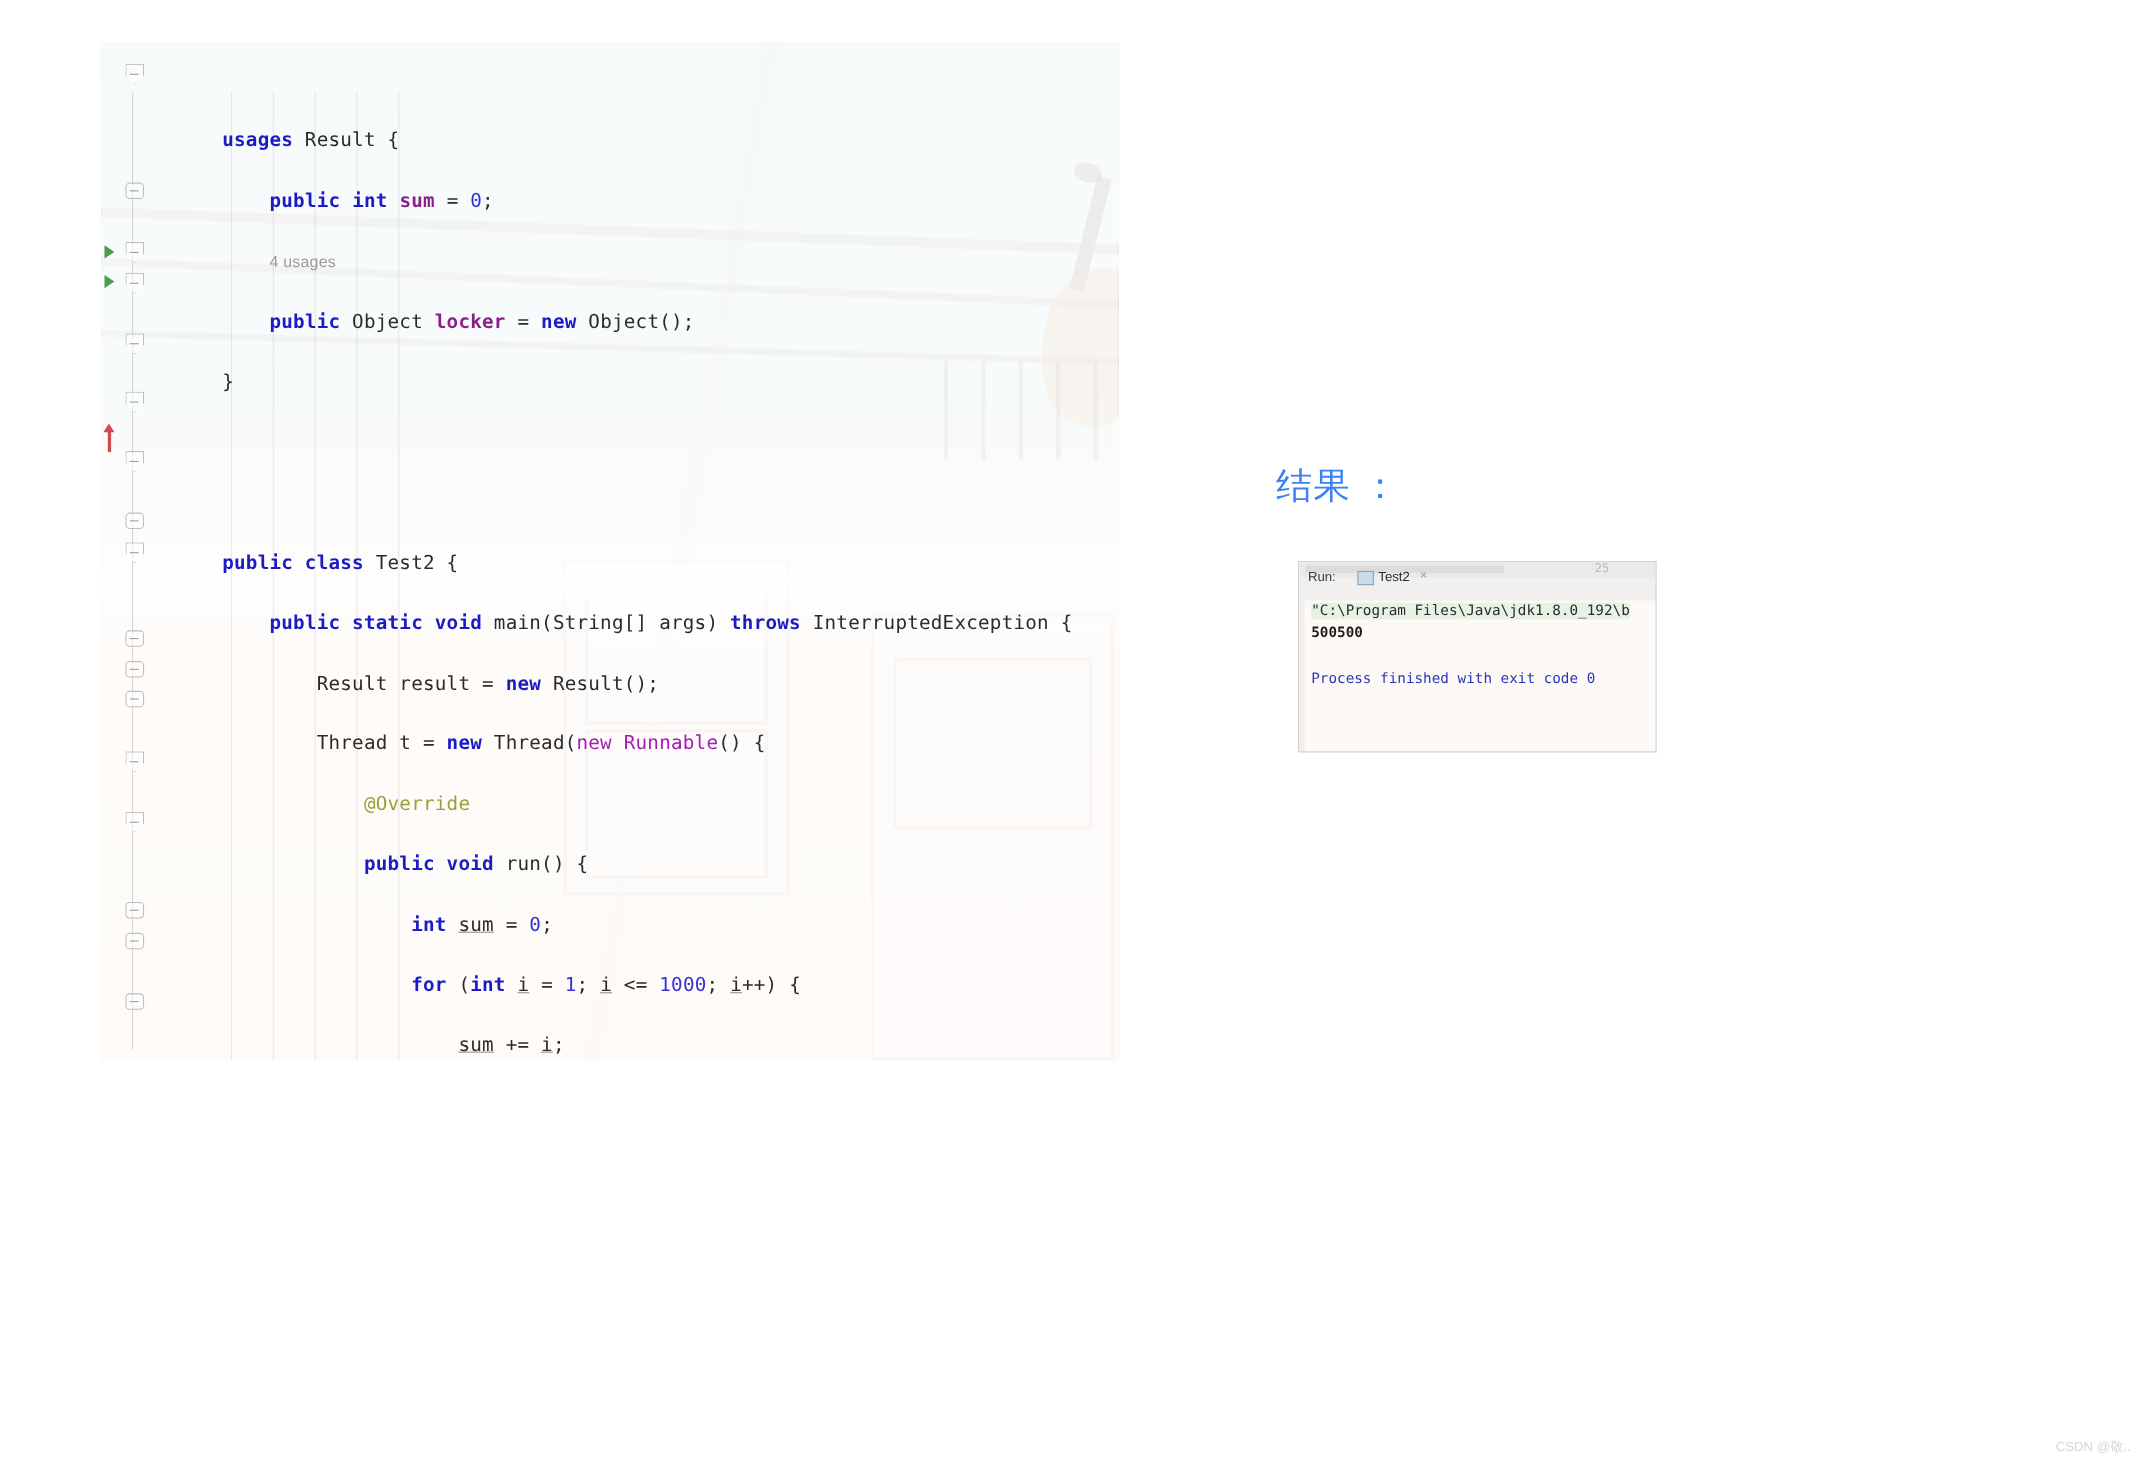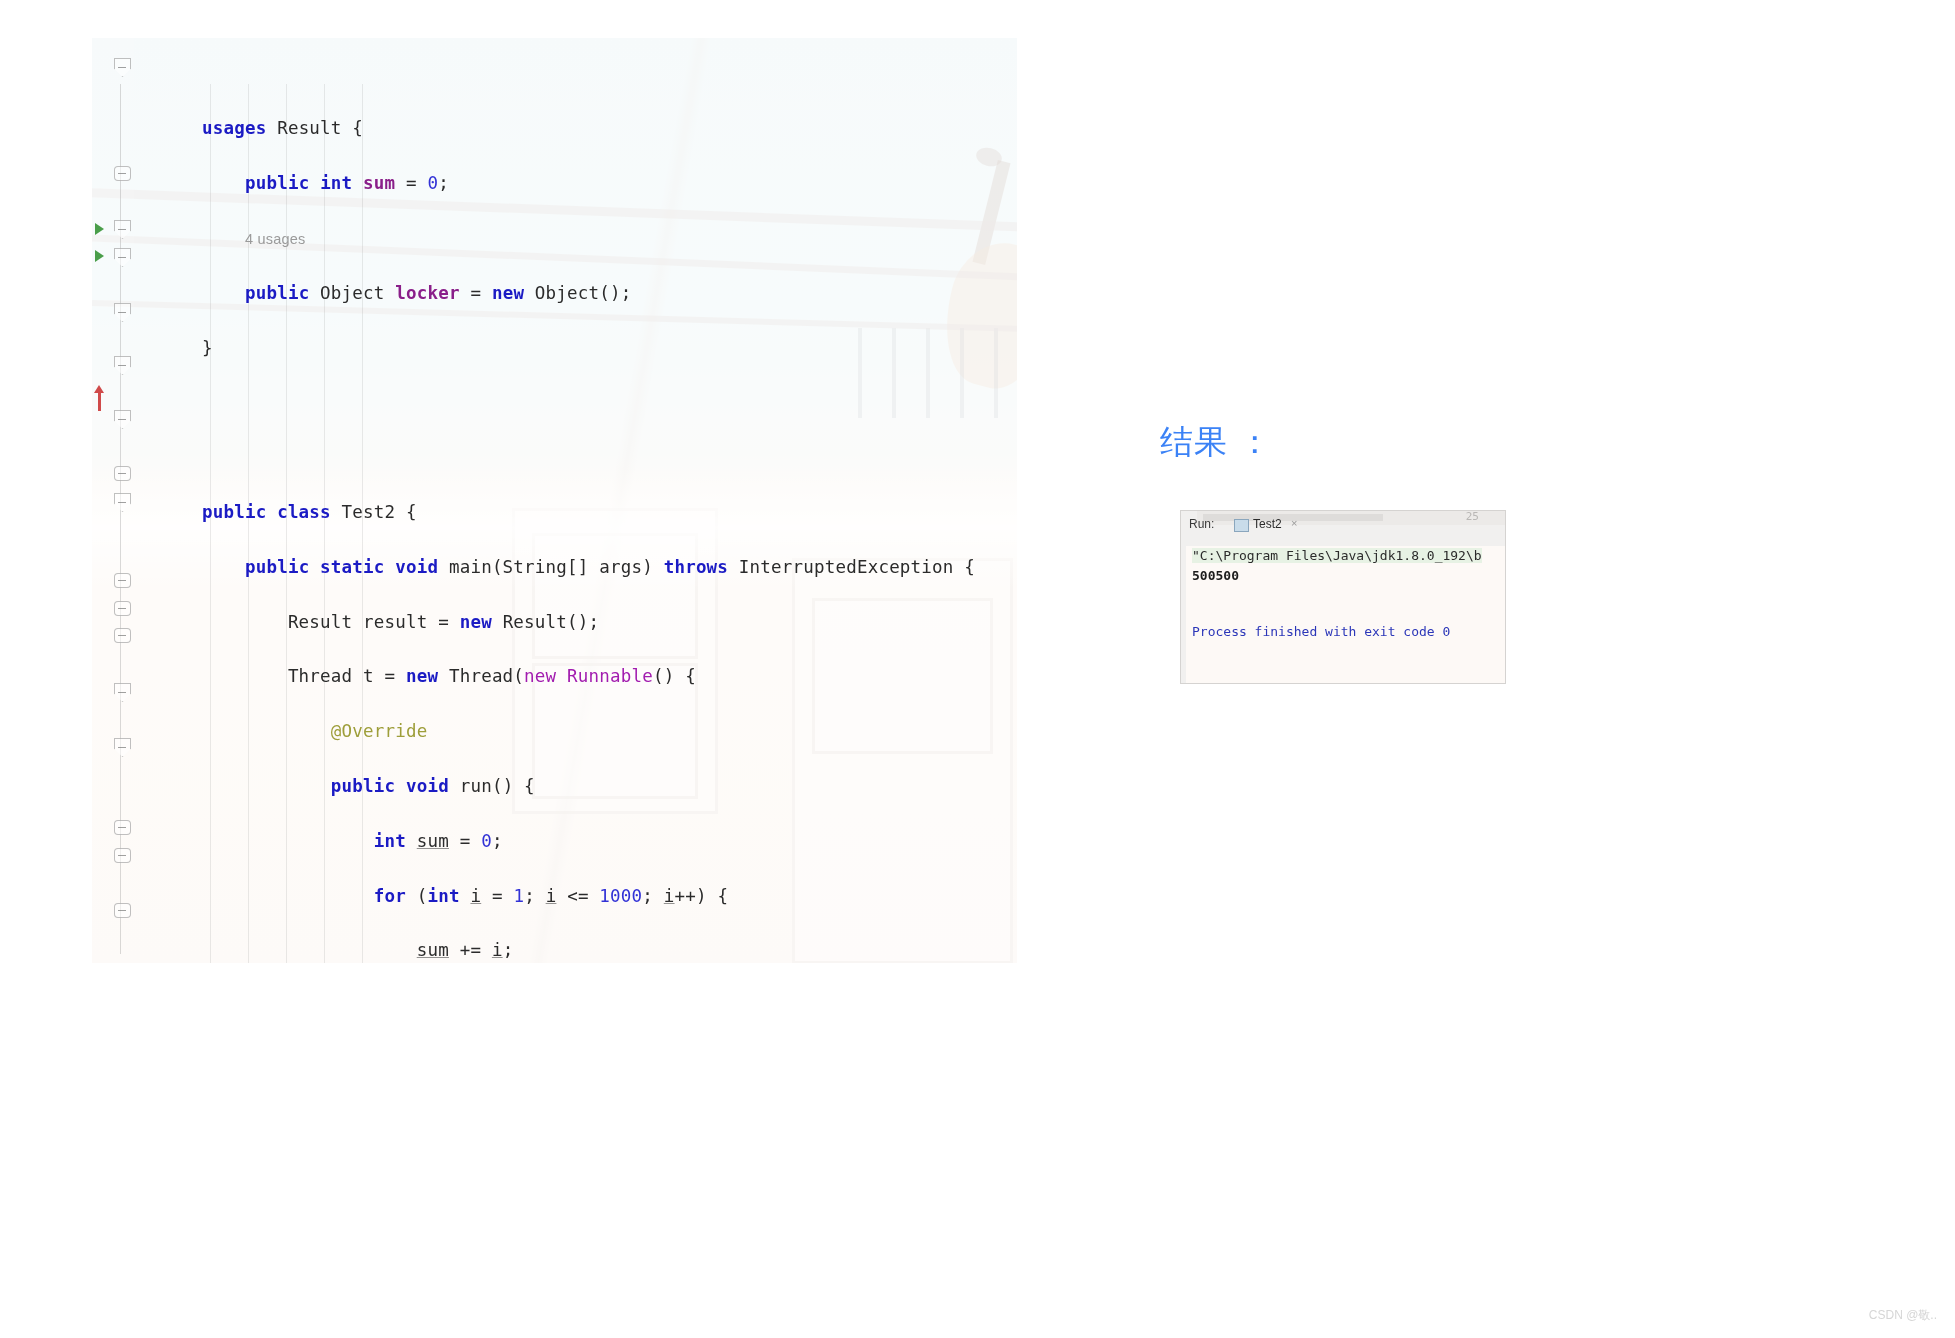--- a/index.html
+++ b/index.html
@@ -118,42 +118,42 @@
   #result-label{
     position:absolute;left:1160px;top:420px;
     font-size:33px;color:#3b82f6;
     font-family:Liberation Sans, sans-serif;
     letter-spacing:1px;
   }
   #console-shot{
     position:absolute;left:1180px;top:510px;width:324px;height:172px;
     background:#f1f0ef;border:1px solid #d5d3d1;overflow:hidden;
   }
-  #cs-toolstrip{position:absolute;left:16px;top:0;width:100%;height:14px;background:#eceae8;}
+  #cs-toolstrip{position:absolute;left:0;top:0;width:100%;height:14px;background:#eceae8;}
   #cs-toolstrip i{position:absolute;left:6px;top:3px;width:180px;height:7px;background:#dedcda;}
   #cs-tab25{position:absolute;right:42px;top:-1px;font-size:11px;color:#b9b7b5;font-family:"DejaVu Sans Mono",monospace;}
   #cs-runbar{position:absolute;left:0;top:4px;width:100%;height:20px;}
   #cs-runlabel{position:absolute;left:8px;top:2px;font-size:12px;color:#3a3a3a;font-family:"Liberation Sans",sans-serif;}
   #cs-tabicon{position:absolute;left:53px;top:4px;width:13px;height:11px;border:1px solid #8aa6bd;background:#c9dcea;}
   #cs-tabname{position:absolute;left:72px;top:2px;font-size:12px;color:#2b2b2b;font-family:"Liberation Sans",sans-serif;}
   #cs-tabclose{position:absolute;left:110px;top:2px;font-size:11px;color:#9b9b9b;}
   #cs-tabunder{position:absolute;left:50px;top:32px;width:75px;height:2px;background:#4a90c4;}
   #cs-body{position:absolute;left:5px;top:35px;right:0;bottom:0;background:#fdf9f6;}
   #cs-cmd{
     position:absolute;left:6px;top:2px;white-space:pre;
     font-family:"DejaVu Sans Mono","Liberation Mono",monospace;
     font-size:13px;color:#2b2b2b;background:#e7f2e4;
   }
   #cs-out{
     position:absolute;left:6px;top:22px;
     font-family:"DejaVu Sans Mono","Liberation Mono",monospace;
     font-size:13px;color:#1c1c1c;font-weight:bold;
   }
   #cs-exit{
-    position:absolute;left:6px;top:78px;white-space:pre;
+    position:absolute;left:6px;top:64px;white-space:pre;
     font-family:"DejaVu Sans Mono","Liberation Mono",monospace;
     font-size:13px;color:#2b36b8;
   }
   #watermark{
     position:absolute;right:18px;bottom:14px;
     font-size:12px;color:#d6d6d6;font-family:"Liberation Sans",sans-serif;
   }
 </style>
 </head>
 <body>

